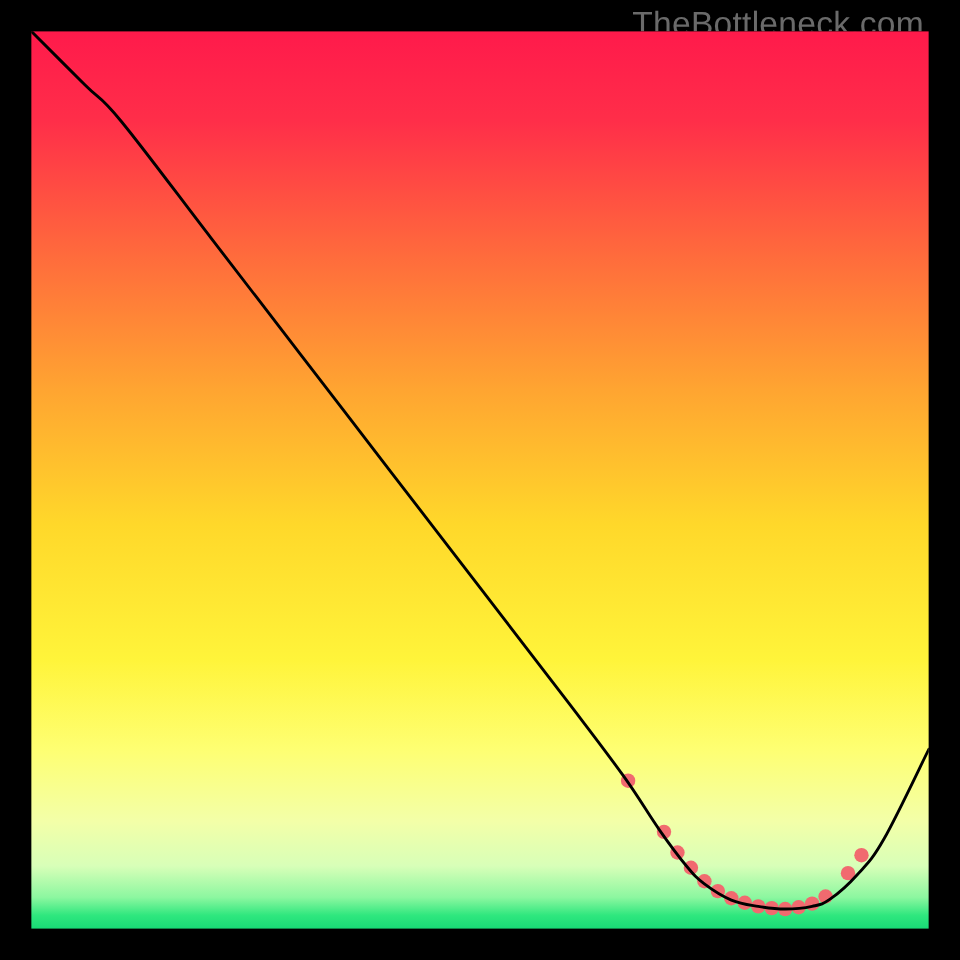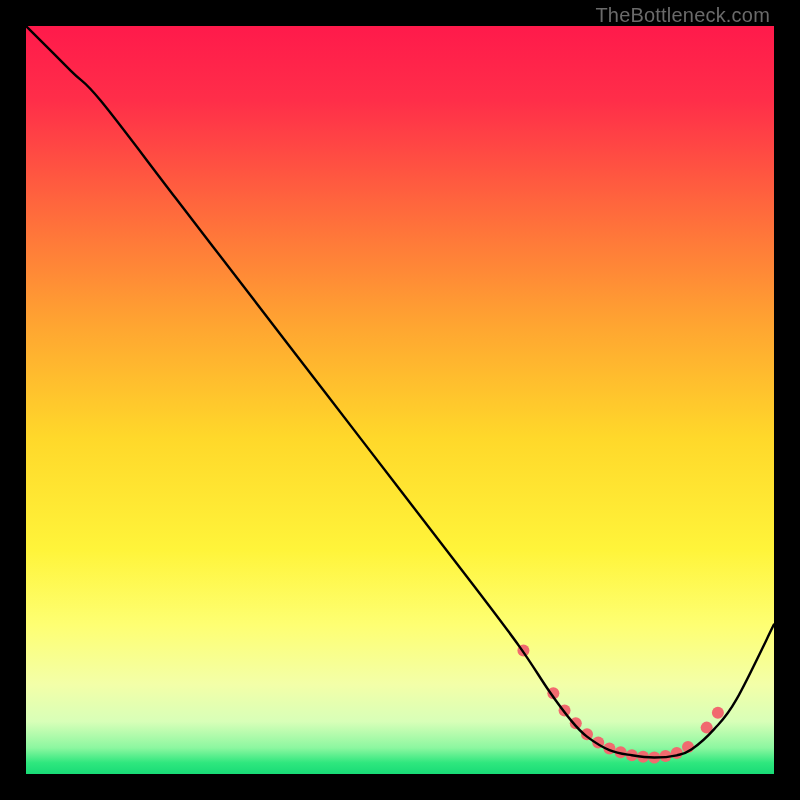--- a/index.html
+++ b/index.html
@@ -23,21 +23,21 @@
     position: absolute;
     left: 0;
     top: 0;
     width: 748px;
     height: 748px;
   }
   .watermark {
     position: absolute;
     top: 4px;
     right: 30px;
-    font-size: 20px;
+    font-size: 28px;
     font-weight: 500;
     color: #6a6a6a;
     letter-spacing: 0.2px;
     user-select: none;
   }
   svg { display: block; }
 </style>
 </head>
 <body>
 

